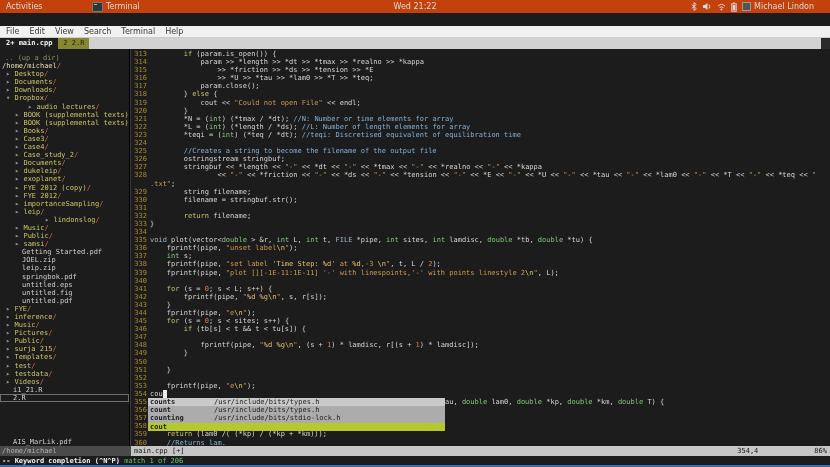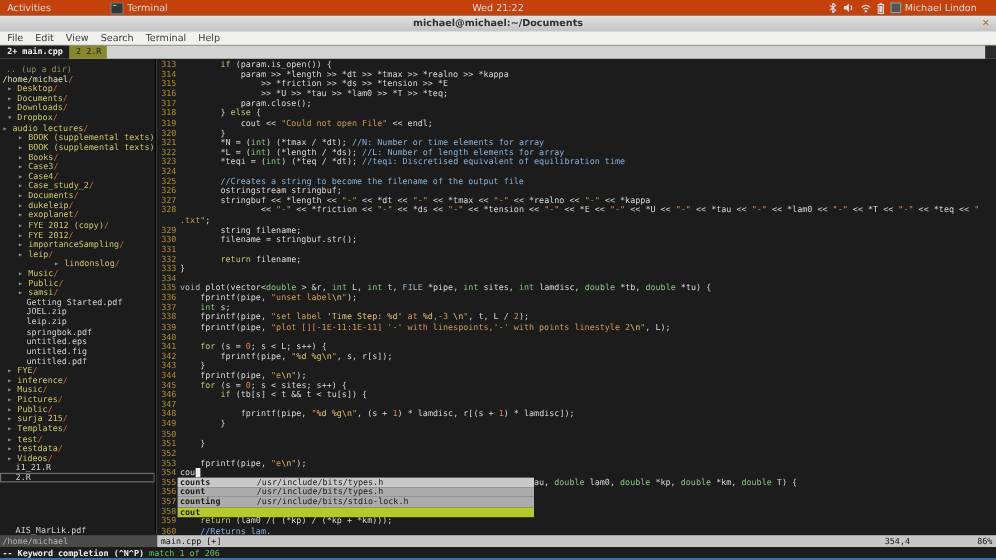--- a/index.html
+++ b/index.html
@@ -112,44 +112,40 @@
         <rect x="0.8" y="1.8" width="4.4" height="7.4" stroke="#d8d8d8" fill="none"></rect>
         <rect x="1.7" y="3" width="2.6" height="5.2" fill="#d8d8d8"></rect>
       </svg>
       <span class="tb-user">
         <span class="tb-avatar"></span>
         <span>Michael Lindon</span>
       </span>
     </span>
   </div>
 
-  <div class="titlebar">
-    <span>michael@michael:~/Documents</span>
-    <span class="tbar-close">✕</span>
-  </div>
 
   <div class="menubar" id="menubar"><span>File</span><span>Edit</span><span>View</span><span>Search</span><span>Terminal</span><span>Help</span></div>
 
   <div class="term">
     <div class="tabline" id="tabline">
         <span class="tab active">2+ main.cpp</span>
         <span class="tab other">2 2.R</span>
         <span class="tabfill"></span>
         <span class="tabend"></span>
       </div>
 
     <div class="workspace">
       <div class="tree" id="tree">
           <div class="trow" style="padding-left: 5px;"><span class="t-updir">.. (up a dir)</span></div>
           <div class="trow" style="padding-left: 2px;"><span class="t-root">/home/michael</span><span class="slash">/</span></div>
           <div class="trow" style="padding-left: 6px;"><span class="mk">▸ </span><span class="t-dir">Desktop</span><span class="slash">/</span></div>
           <div class="trow" style="padding-left: 6px;"><span class="mk">▸ </span><span class="t-dir">Documents</span><span class="slash">/</span></div>
           <div class="trow" style="padding-left: 6px;"><span class="mk">▸ </span><span class="t-dir">Downloads</span><span class="slash">/</span></div>
           <div class="trow" style="padding-left: 6px;"><span class="mk">▾ </span><span class="t-dir">Dropbox</span><span class="slash">/</span></div>
-          <div class="trow" style="padding-left: 2px;"><span class="mk">▸ </span><span class="t-dir">audio lectures</span><span class="slash">/</span></div>
+          <div class="trow" style="padding-left: 28px;"><span class="mk">▸ </span><span class="t-dir">audio lectures</span><span class="slash">/</span></div>
           <div class="trow" style="padding-left: 15px;"><span class="mk">▸ </span><span class="t-dir">BOOK (supplemental texts) (</span></div>
           <div class="trow" style="padding-left: 15px;"><span class="mk">▸ </span><span class="t-dir">BOOK (supplemental texts) (</span></div>
           <div class="trow" style="padding-left: 15px;"><span class="mk">▸ </span><span class="t-dir">Books</span><span class="slash">/</span></div>
           <div class="trow" style="padding-left: 15px;"><span class="mk">▸ </span><span class="t-dir">Case3</span><span class="slash">/</span></div>
           <div class="trow" style="padding-left: 15px;"><span class="mk">▸ </span><span class="t-dir">Case4</span><span class="slash">/</span></div>
           <div class="trow" style="padding-left: 15px;"><span class="mk">▸ </span><span class="t-dir">Case_study_2</span><span class="slash">/</span></div>
           <div class="trow" style="padding-left: 15px;"><span class="mk">▸ </span><span class="t-dir">Documents</span><span class="slash">/</span></div>
           <div class="trow" style="padding-left: 15px;"><span class="mk">▸ </span><span class="t-dir">dukeleip</span><span class="slash">/</span></div>
           <div class="trow" style="padding-left: 15px;"><span class="mk">▸ </span><span class="t-dir">exoplanet</span><span class="slash">/</span></div>
           <div class="trow" style="padding-left: 15px;"><span class="mk">▸ </span><span class="t-dir">FYE 2012 (copy)</span><span class="slash">/</span></div>

